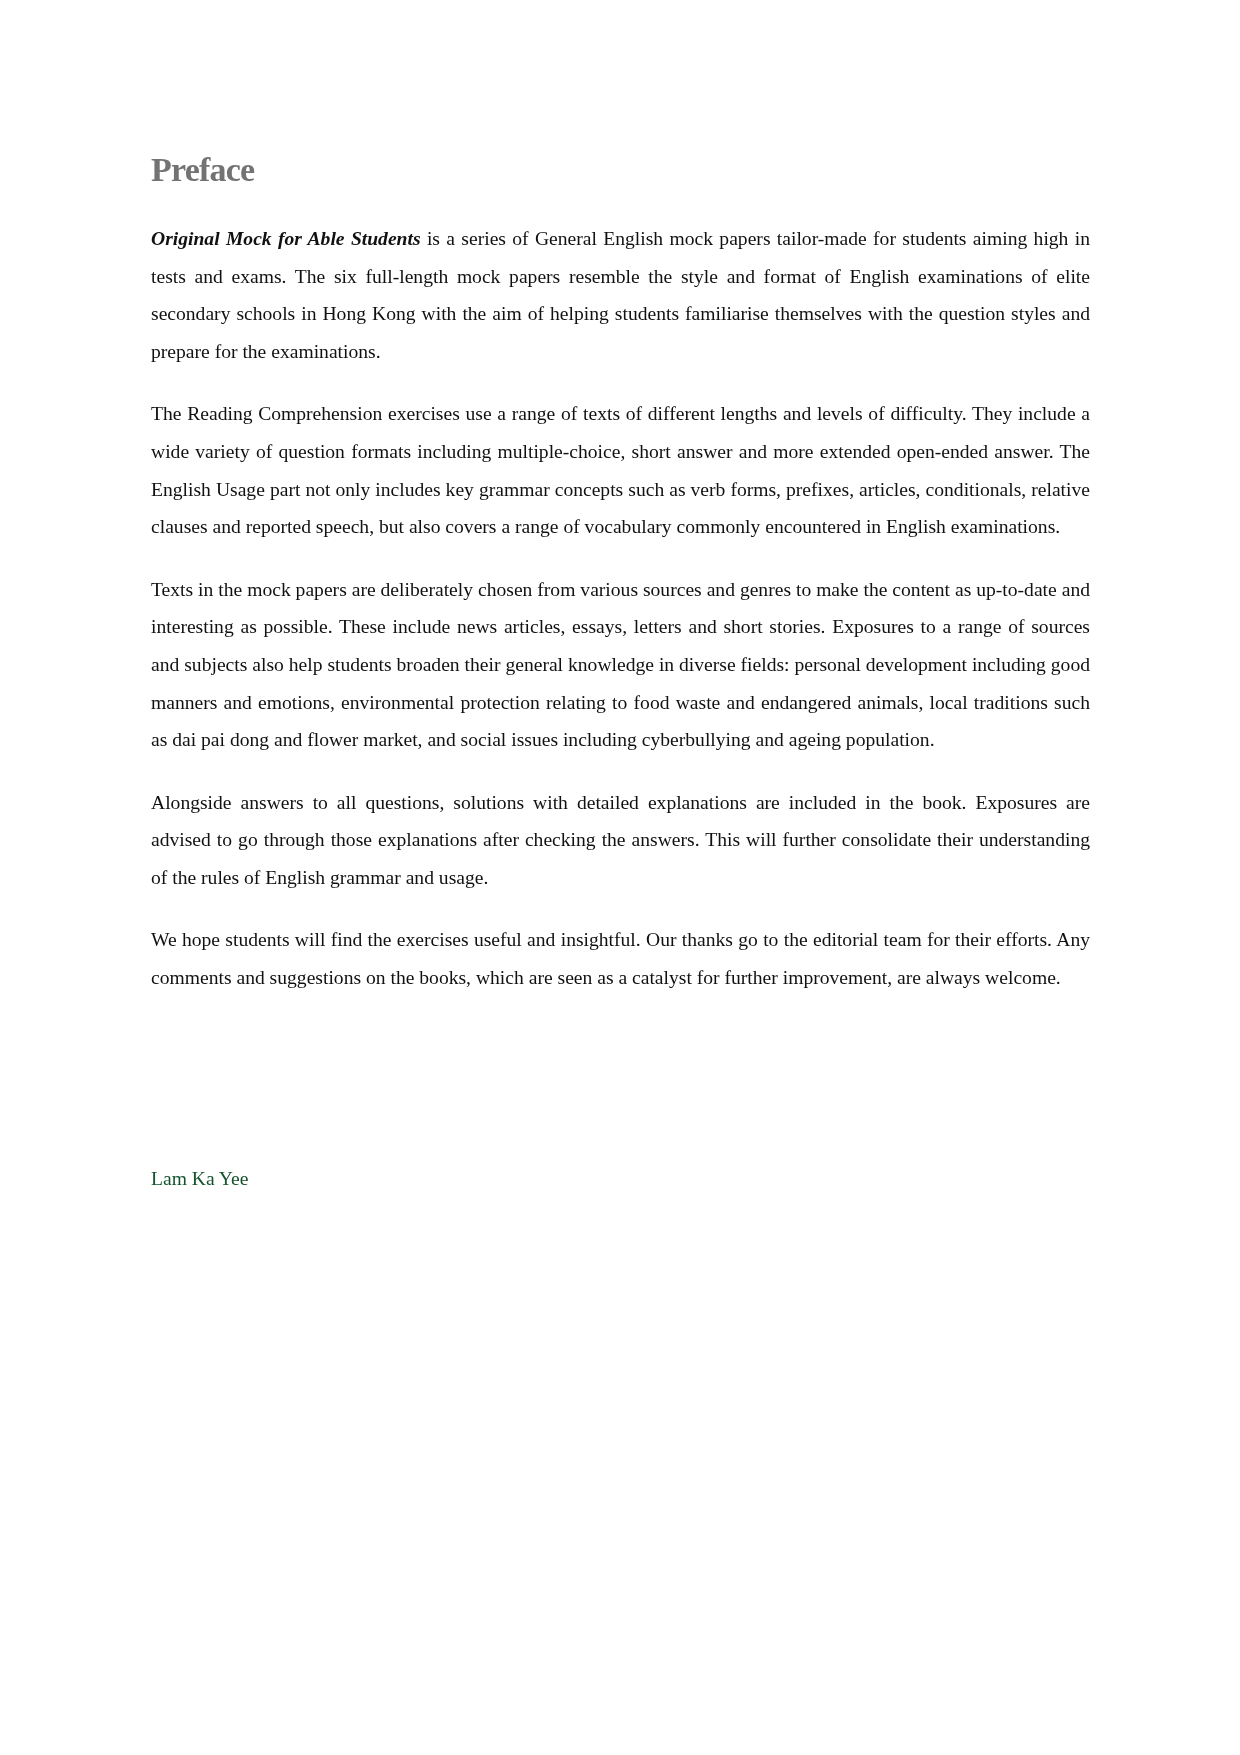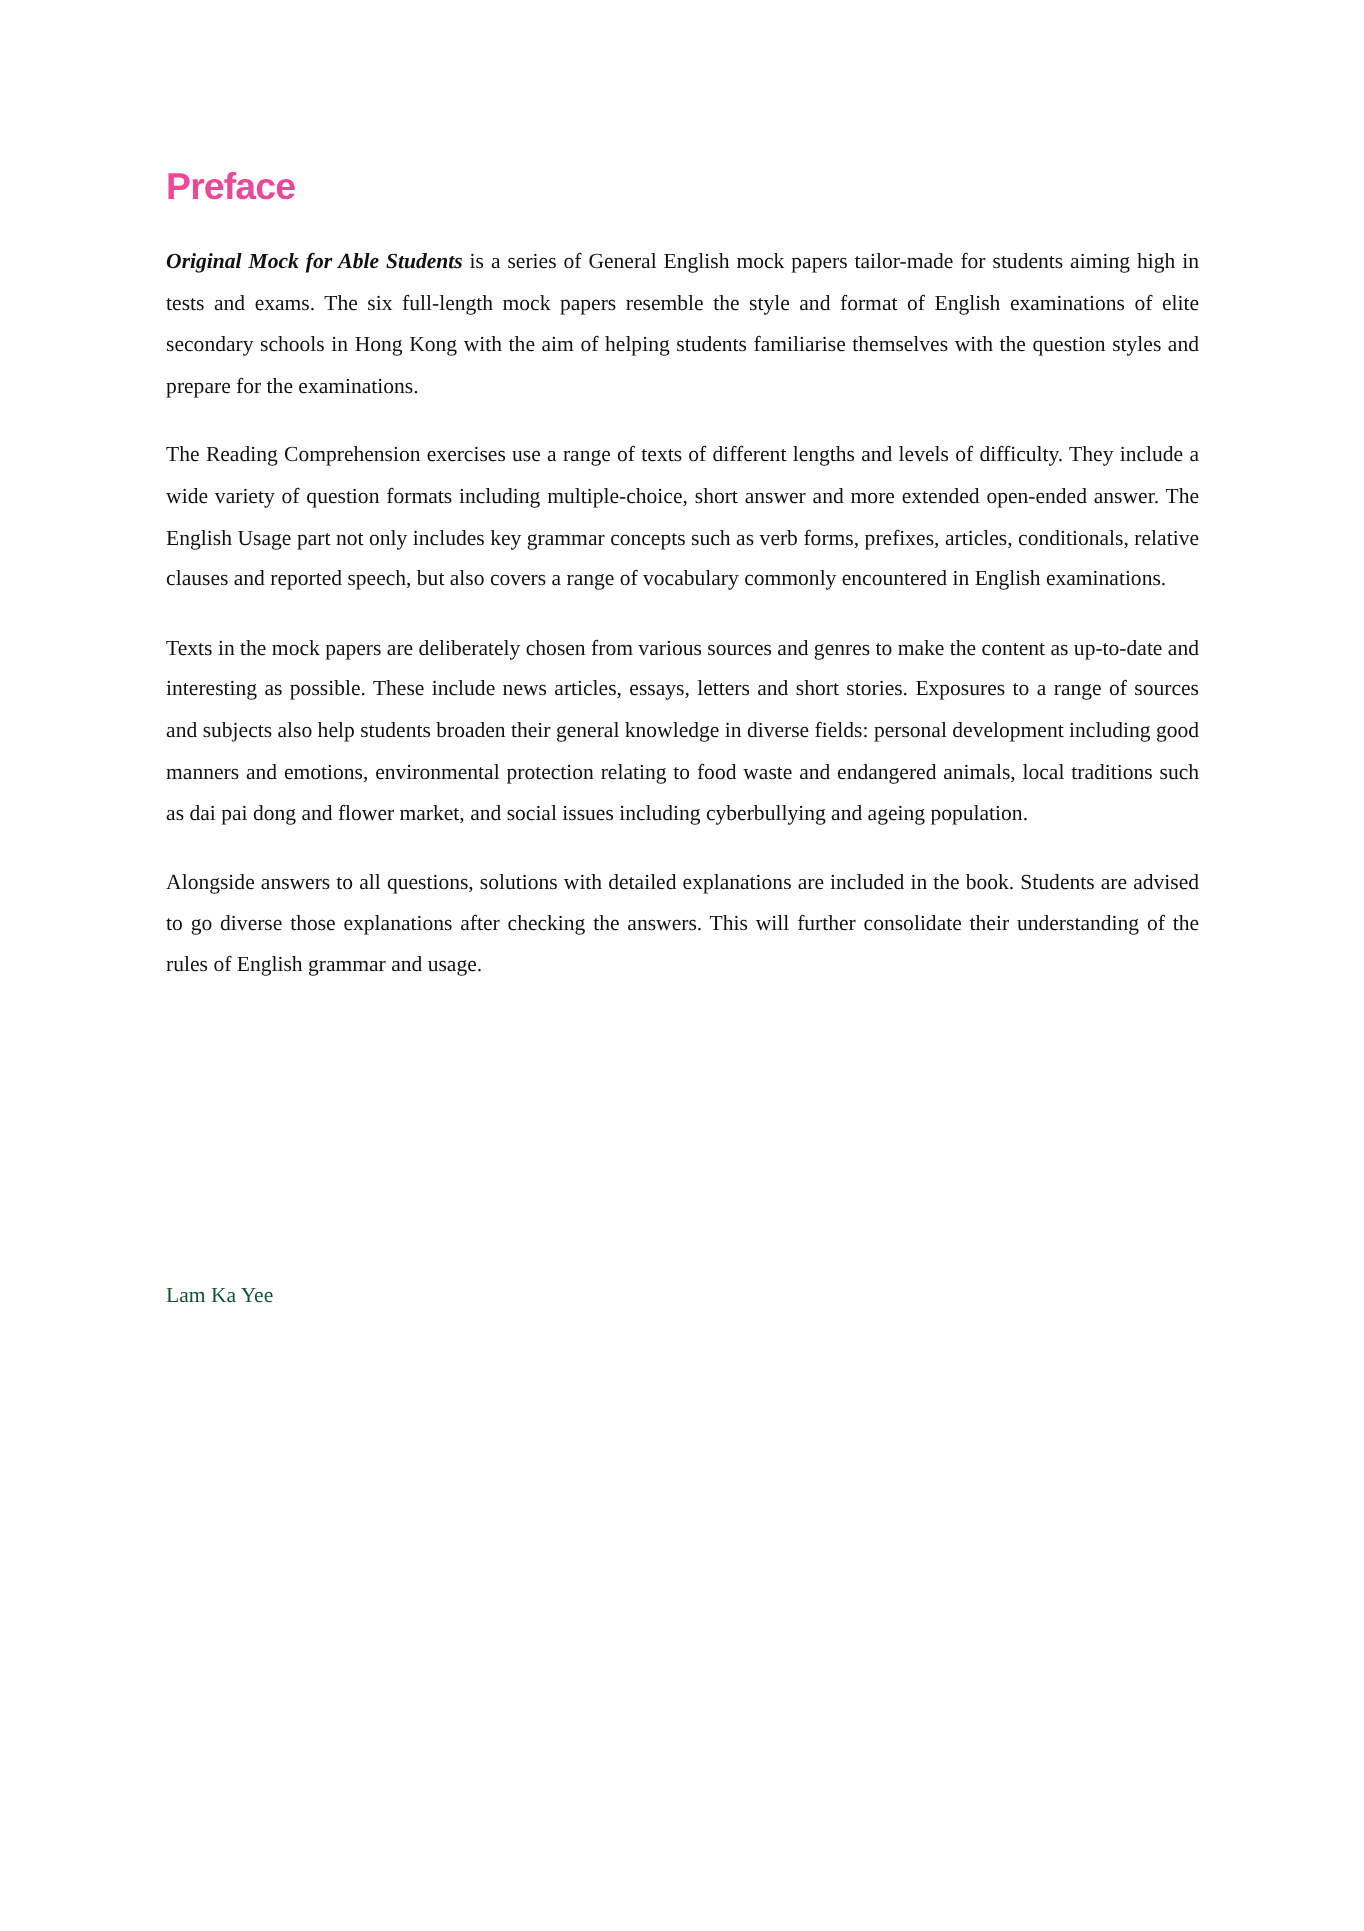--- a/index.html
+++ b/index.html
@@ -18,26 +18,26 @@
       position: absolute;
       left: 151px;
       top: 0;
       width: 939px;
     }
     .title {
       position: absolute;
       left: 0;
       top: 150px;
       margin: 0;
-      font-family: Liberation Sans, sans-serif;
+      font-family: Liberation Serif, serif;
       font-weight: bold;
       font-size: 34px;
       letter-spacing: -0.8px;
       line-height: 40px;
-      color: #ec4899;
+      color: #737373;
     }
     .body {
       position: absolute;
       left: 0;
       top: 220px;
       width: 939px;
       font-family: "Liberation Serif", serif;
       font-size: 19.6px;
       line-height: 37.7px;
       text-align: justify;
@@ -63,17 +63,18 @@
 </head>
 <body>
 
 <div class="page">
   <h1 class="title">Preface</h1>
 
   <div class="body">
     <p><em class="series">Original Mock for Able Students</em><span> is a series of General English mock papers tailor-made for students aiming high in tests and exams. The six full-length mock papers resemble the style and format of English examinations of elite secondary schools in Hong Kong with the aim of helping students familiarise themselves with the question styles and prepare for the examinations.</span></p>
     <p>The Reading Comprehension exercises use a range of texts of different lengths and levels of difficulty. They include a wide variety of question formats including multiple-choice, short answer and more extended open-ended answer. The English Usage part not only includes key grammar concepts such as verb forms, prefixes, articles, conditionals, relative clauses and reported speech, but also covers a range of vocabulary commonly encountered in English examinations.</p>
     <p>Texts in the mock papers are deliberately chosen from various sources and genres to make the content as up-to-date and interesting as possible. These include news articles, essays, letters and short stories. Exposures to a range of sources and subjects also help students broaden their general knowledge in diverse fields: personal development including good manners and emotions, environmental protection relating to food waste and endangered animals, local traditions such as dai pai dong and flower market, and social issues including cyberbullying and ageing population.</p>
-    <p>Alongside answers to all questions, solutions with detailed explanations are included in the book. Students are advised to go diverse those explanations after checking the answers. This will further consolidate their understanding of the rules of English grammar and usage.</p>
+    <p>Alongside answers to all questions, solutions with detailed explanations are included in the book. Exposures are advised to go through those explanations after checking the answers. This will further consolidate their understanding of the rules of English grammar and usage.</p>
+    <p>We hope students will find the exercises useful and insightful. Our thanks go to the editorial team for their efforts. Any comments and suggestions on the books, which are seen as a catalyst for further improvement, are always welcome.</p>
   </div>
 
   <div class="signature">Lam Ka Yee</div>
 </div>
 
 </body></html>

